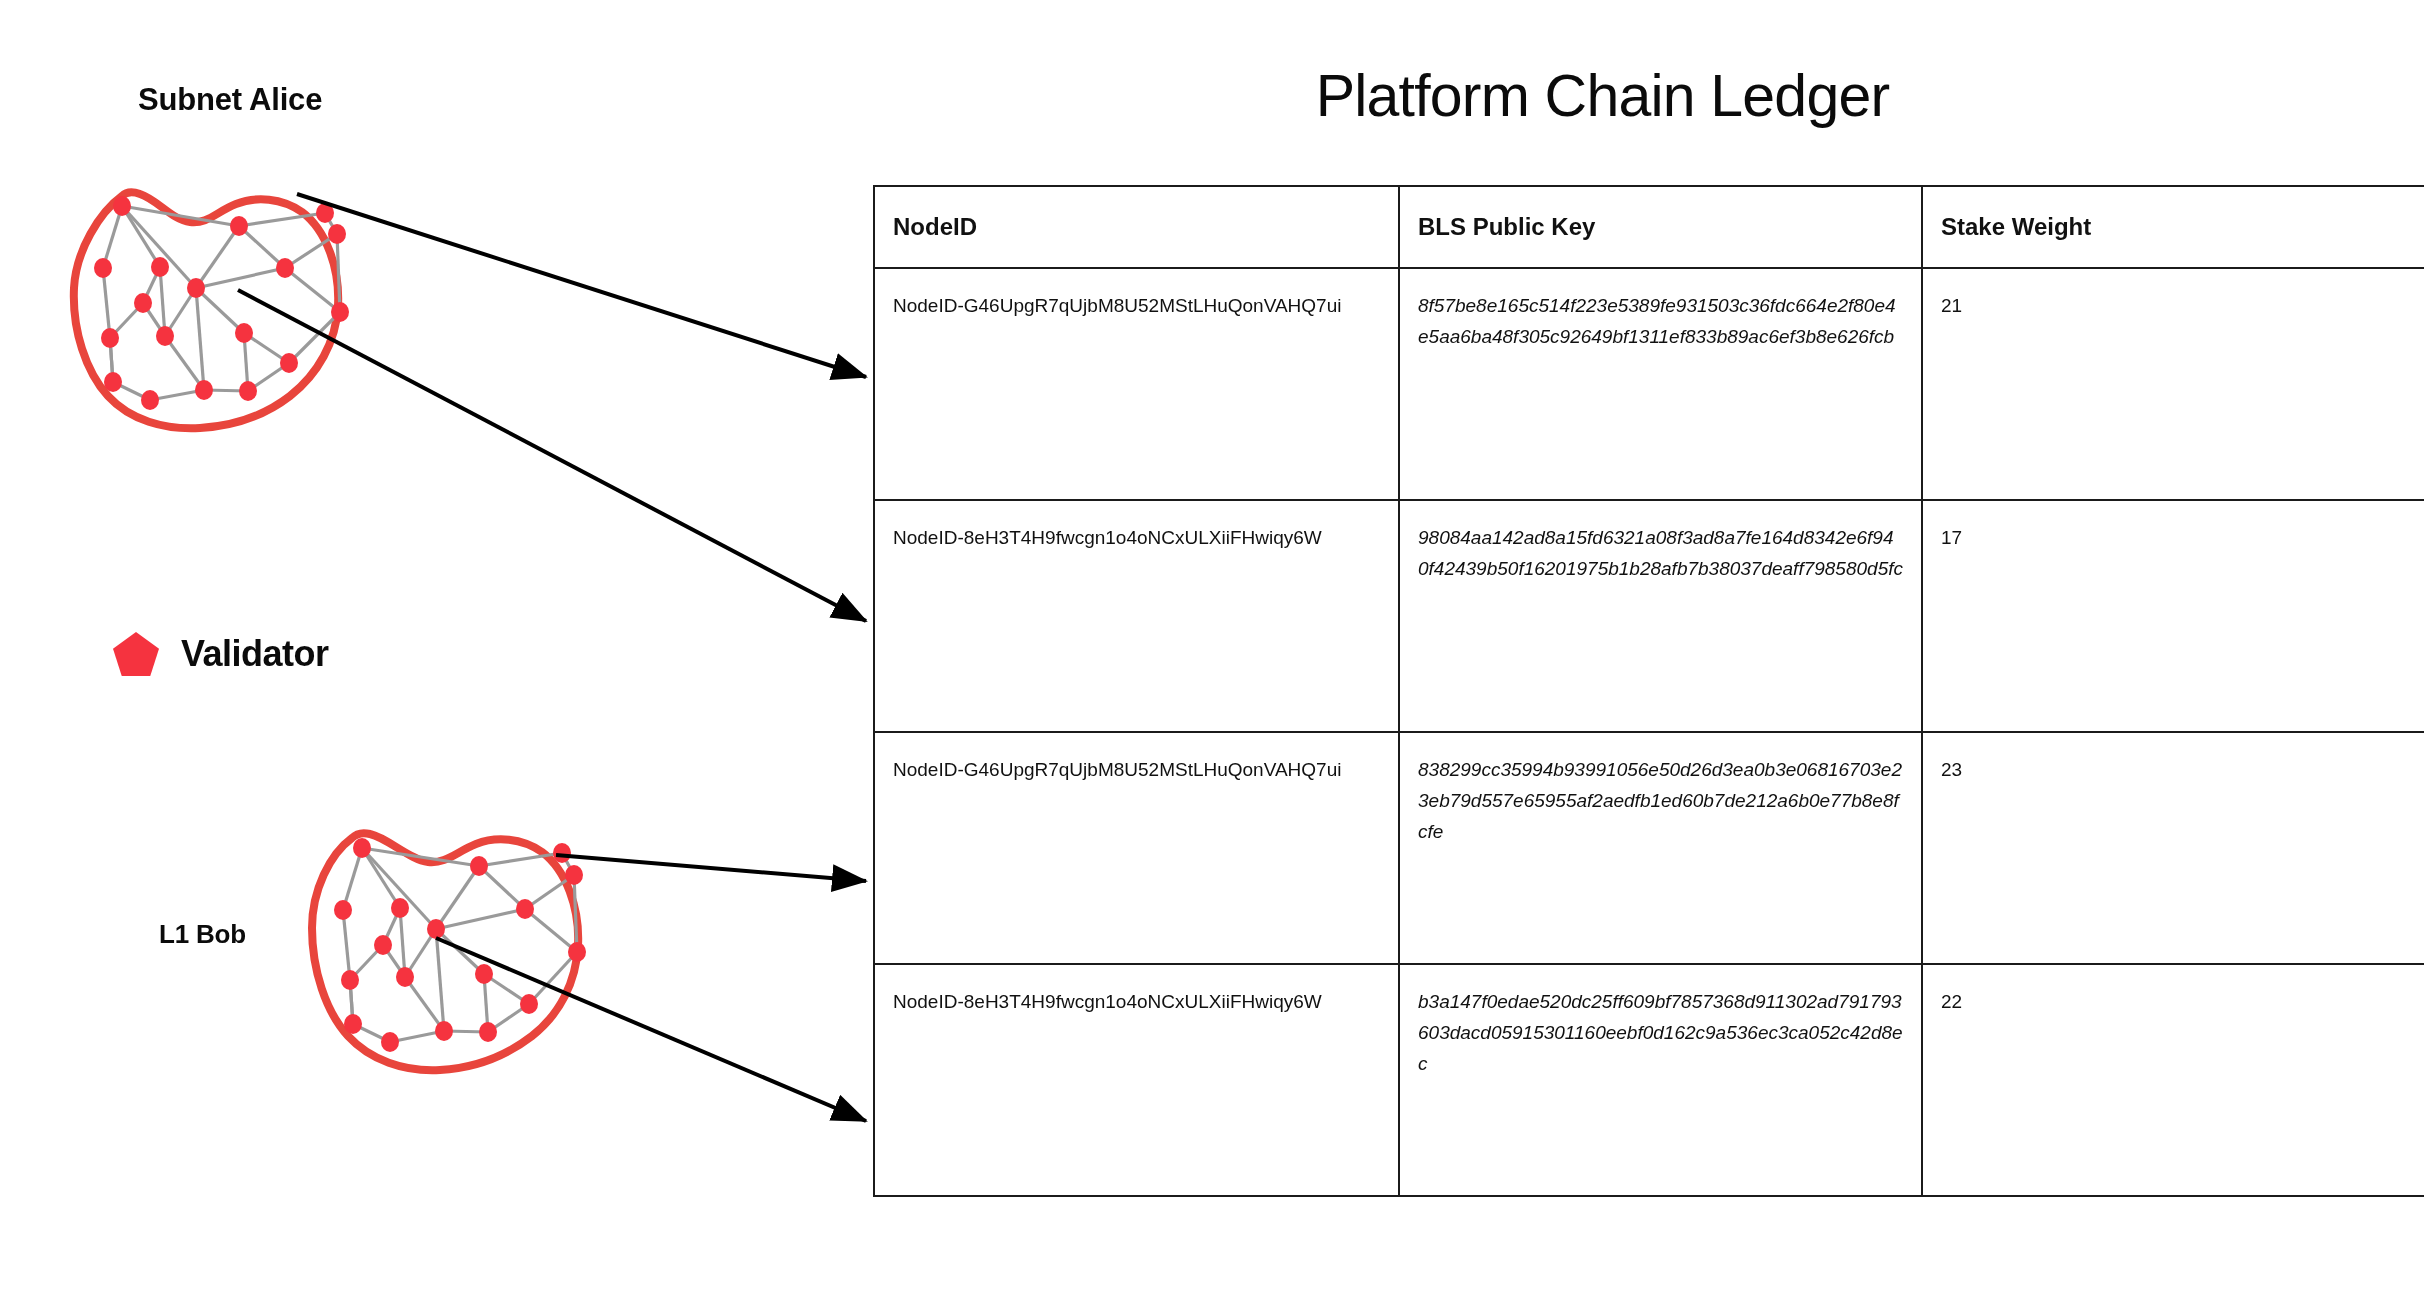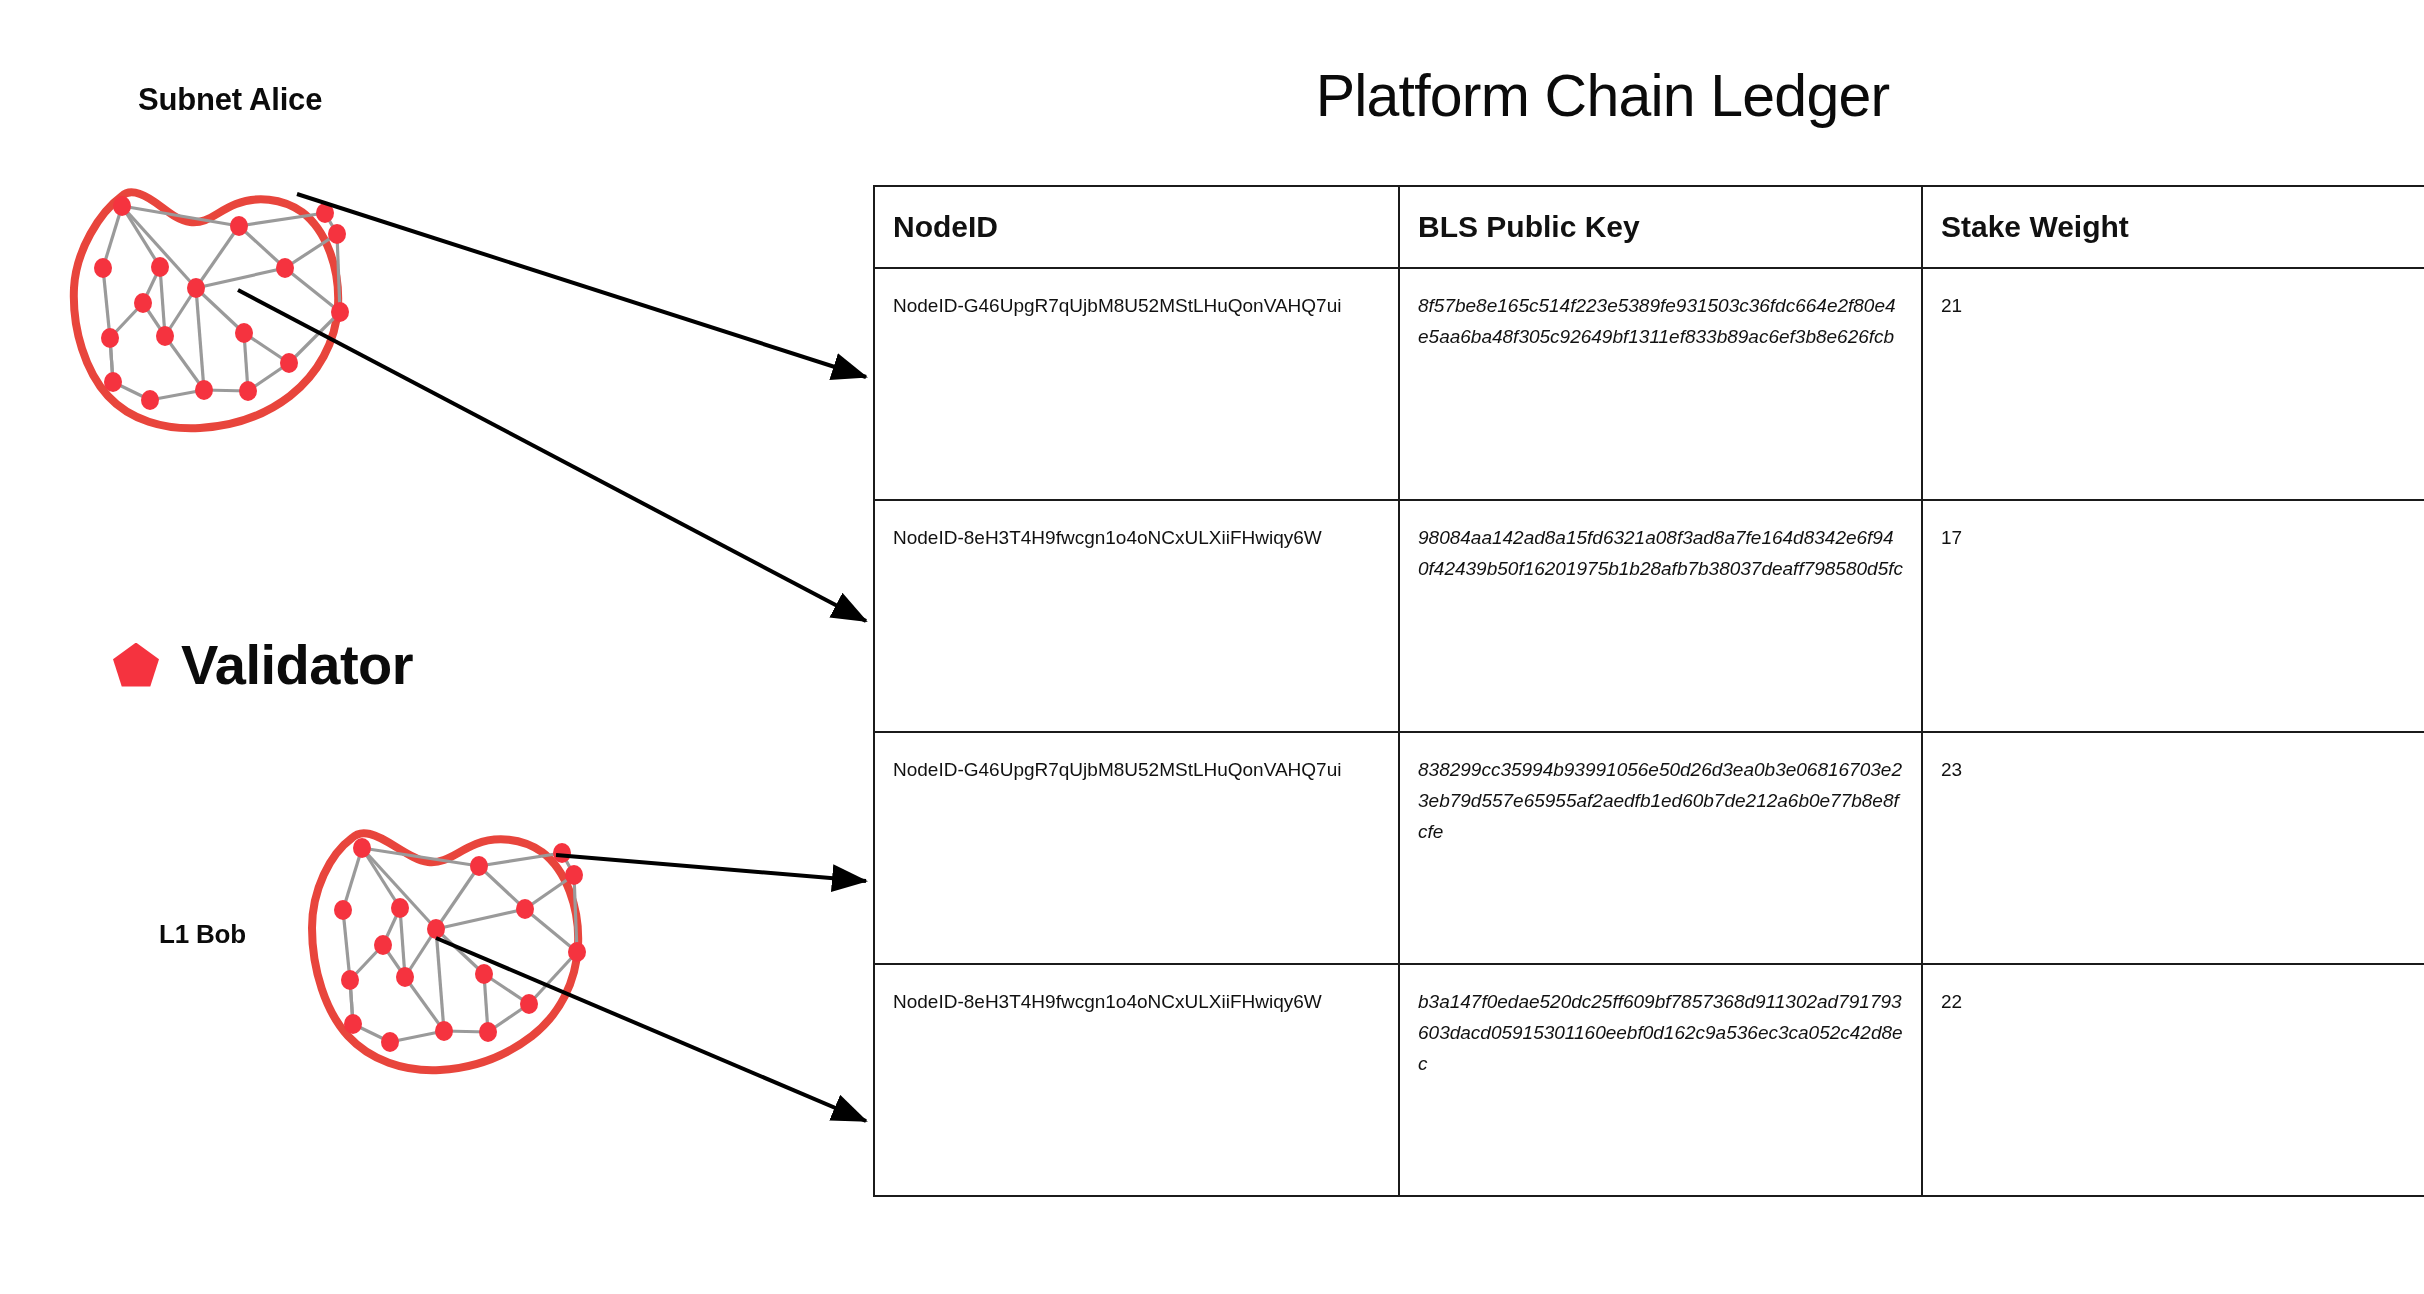--- a/index.html
+++ b/index.html
@@ -59,21 +59,21 @@
     gap: 22px;
   }
   #legend-pentagon {
     width: 46px;
     height: 44px;
     background: #F5333F;
     clip-path: polygon(50% 0%, 100% 38%, 81% 100%, 19% 100%, 0% 38%);
     flex: 0 0 auto;
   }
   #legend-text {
-    font-size: 56px;
+    font-size: 36px;
     font-weight: bold;
     color: #0b0b0b;
     letter-spacing: -0.5px;
   }
 
   
   #ledger-title {
     position: absolute;
     left: 873px;
     top: 62px;
@@ -104,21 +104,21 @@
     vertical-align: top;
     padding: 22px 18px 22px 18px;
     font-size: 19px;
     line-height: 1.62;
     color: #111111;
     word-break: break-all;
     overflow-wrap: anywhere;
   }
   table.ledger th {
     font-weight: bold;
-    font-size: 30px;
+    font-size: 24px;
     height: 60px;
     vertical-align: middle;
     padding-top: 10px;
     padding-bottom: 10px;
     text-align: left;
   }
   th.col-nodeid   { width: 487px; }
   th.col-bls      { width: 485px; border-radius: 13px; }
   th.col-stake    { width: 487px; text-align: center; }
   td.cell-nodeid  { height: 186px; }

